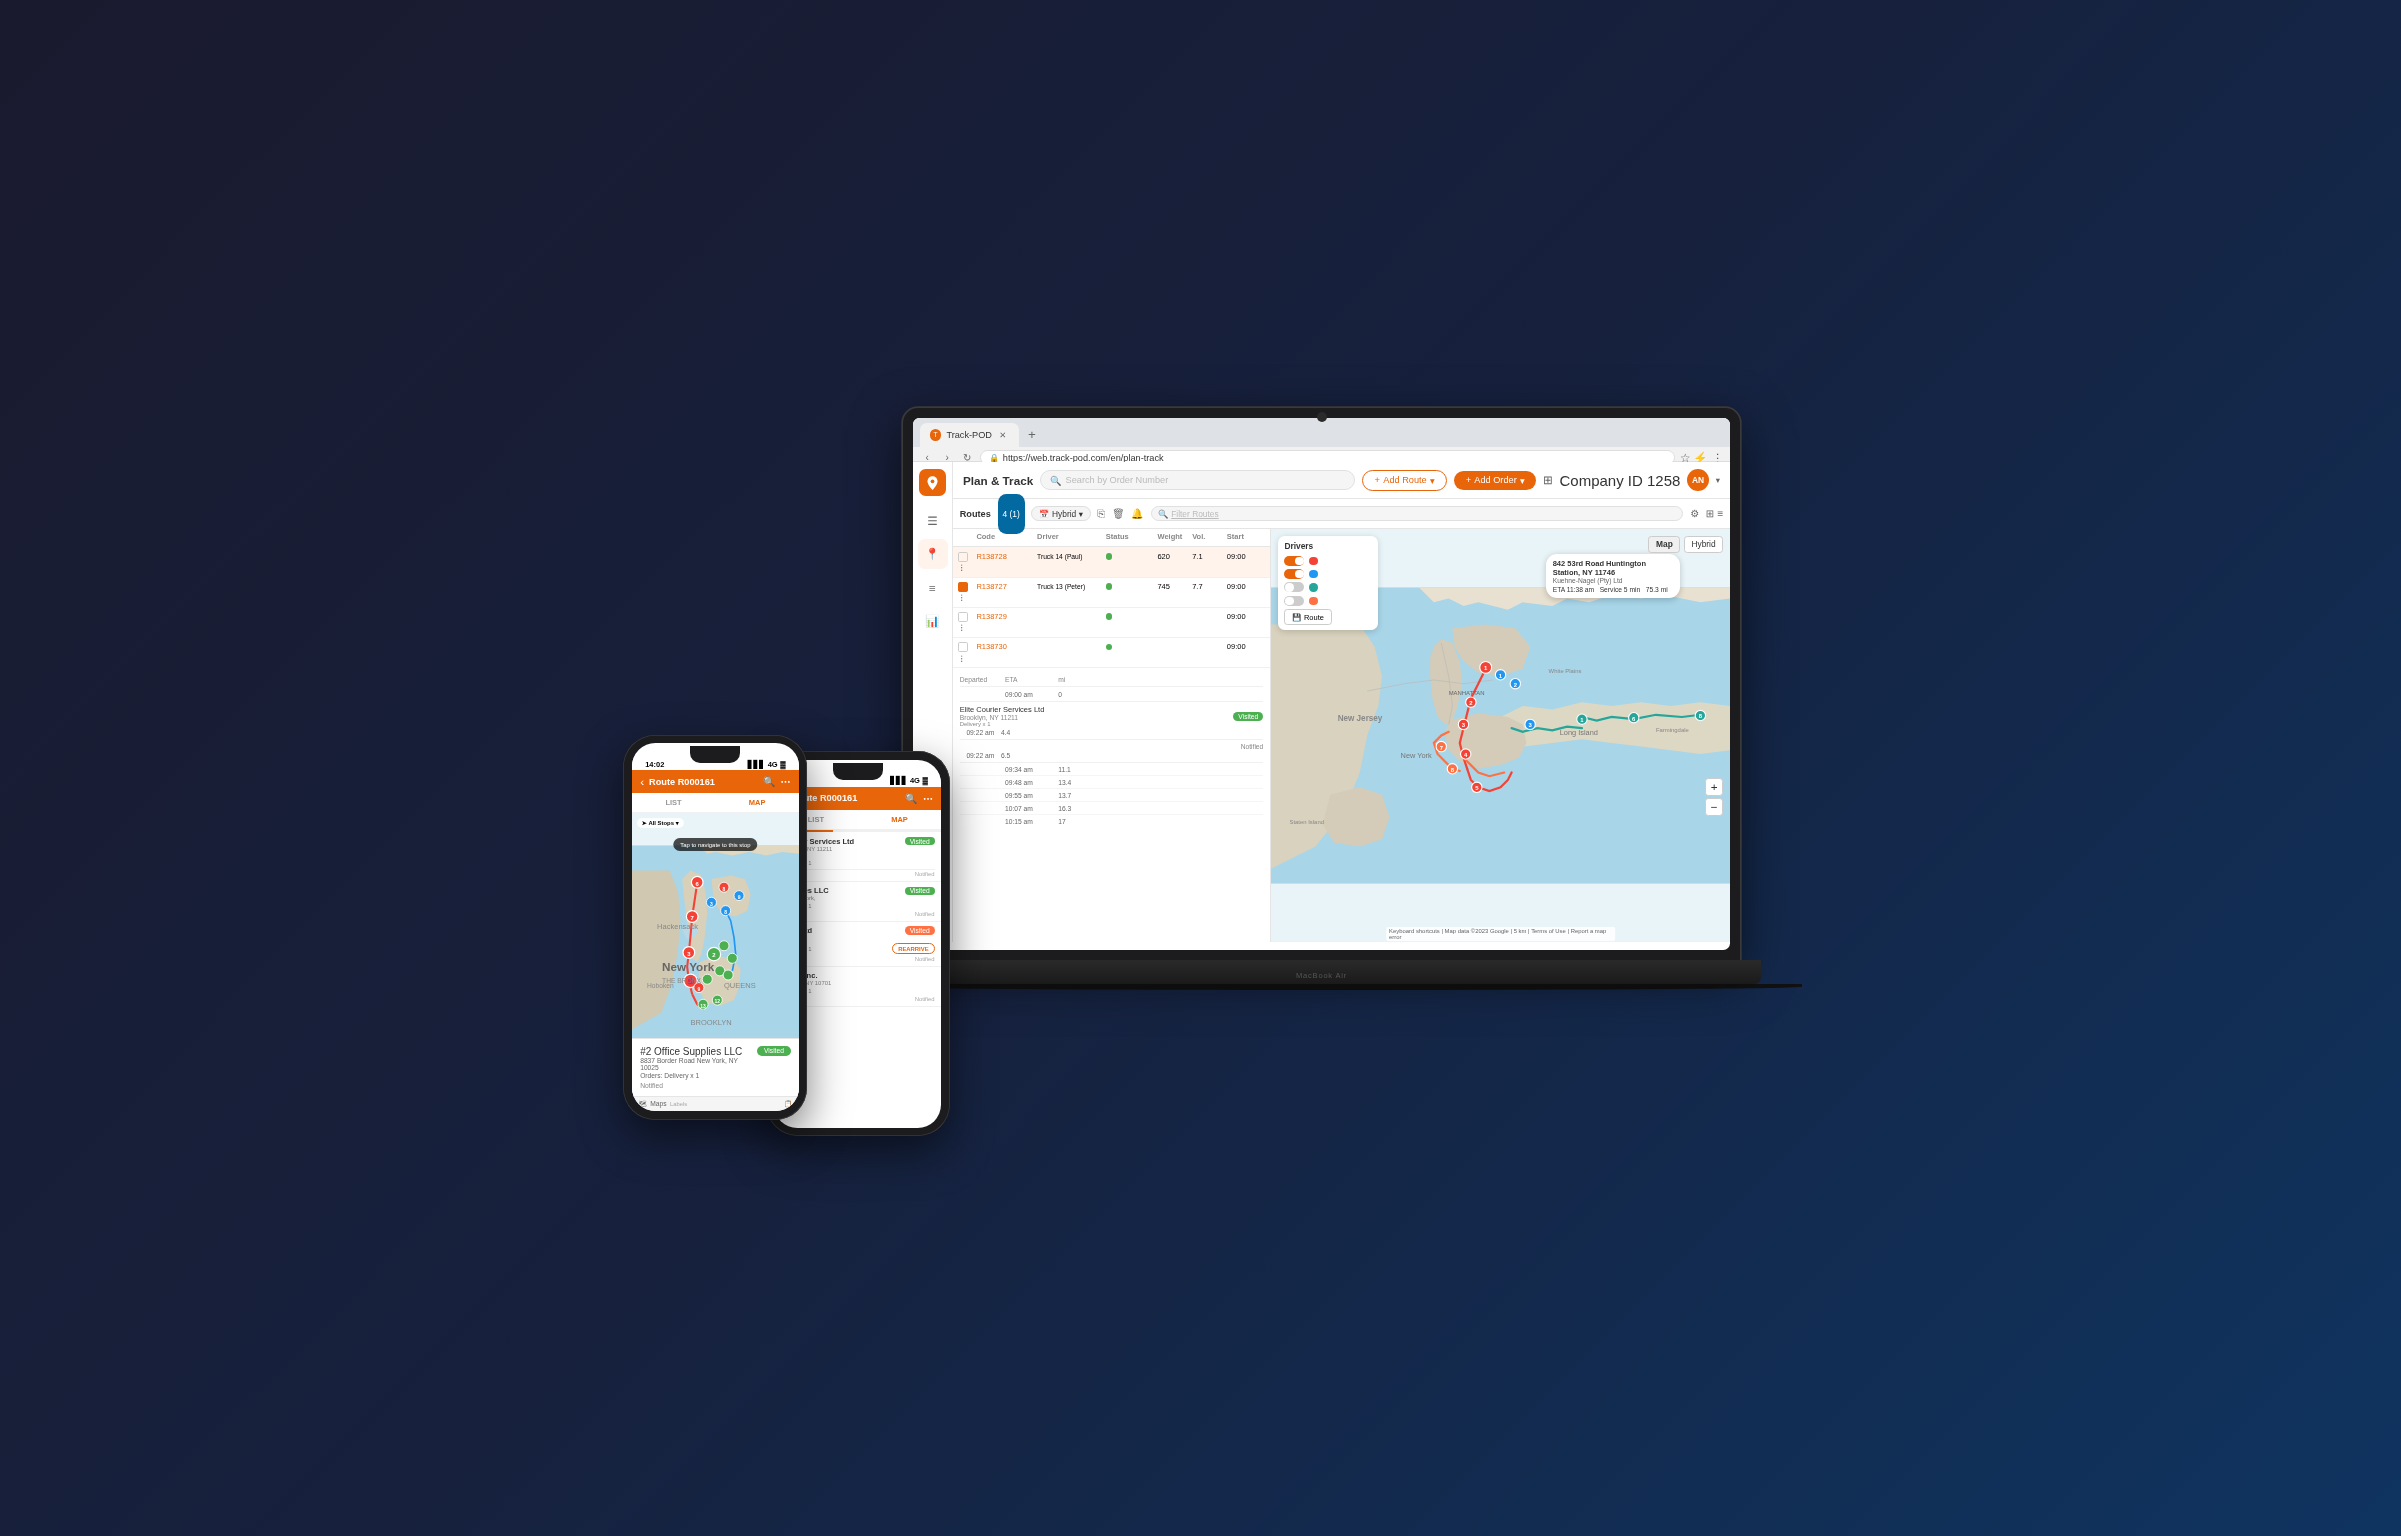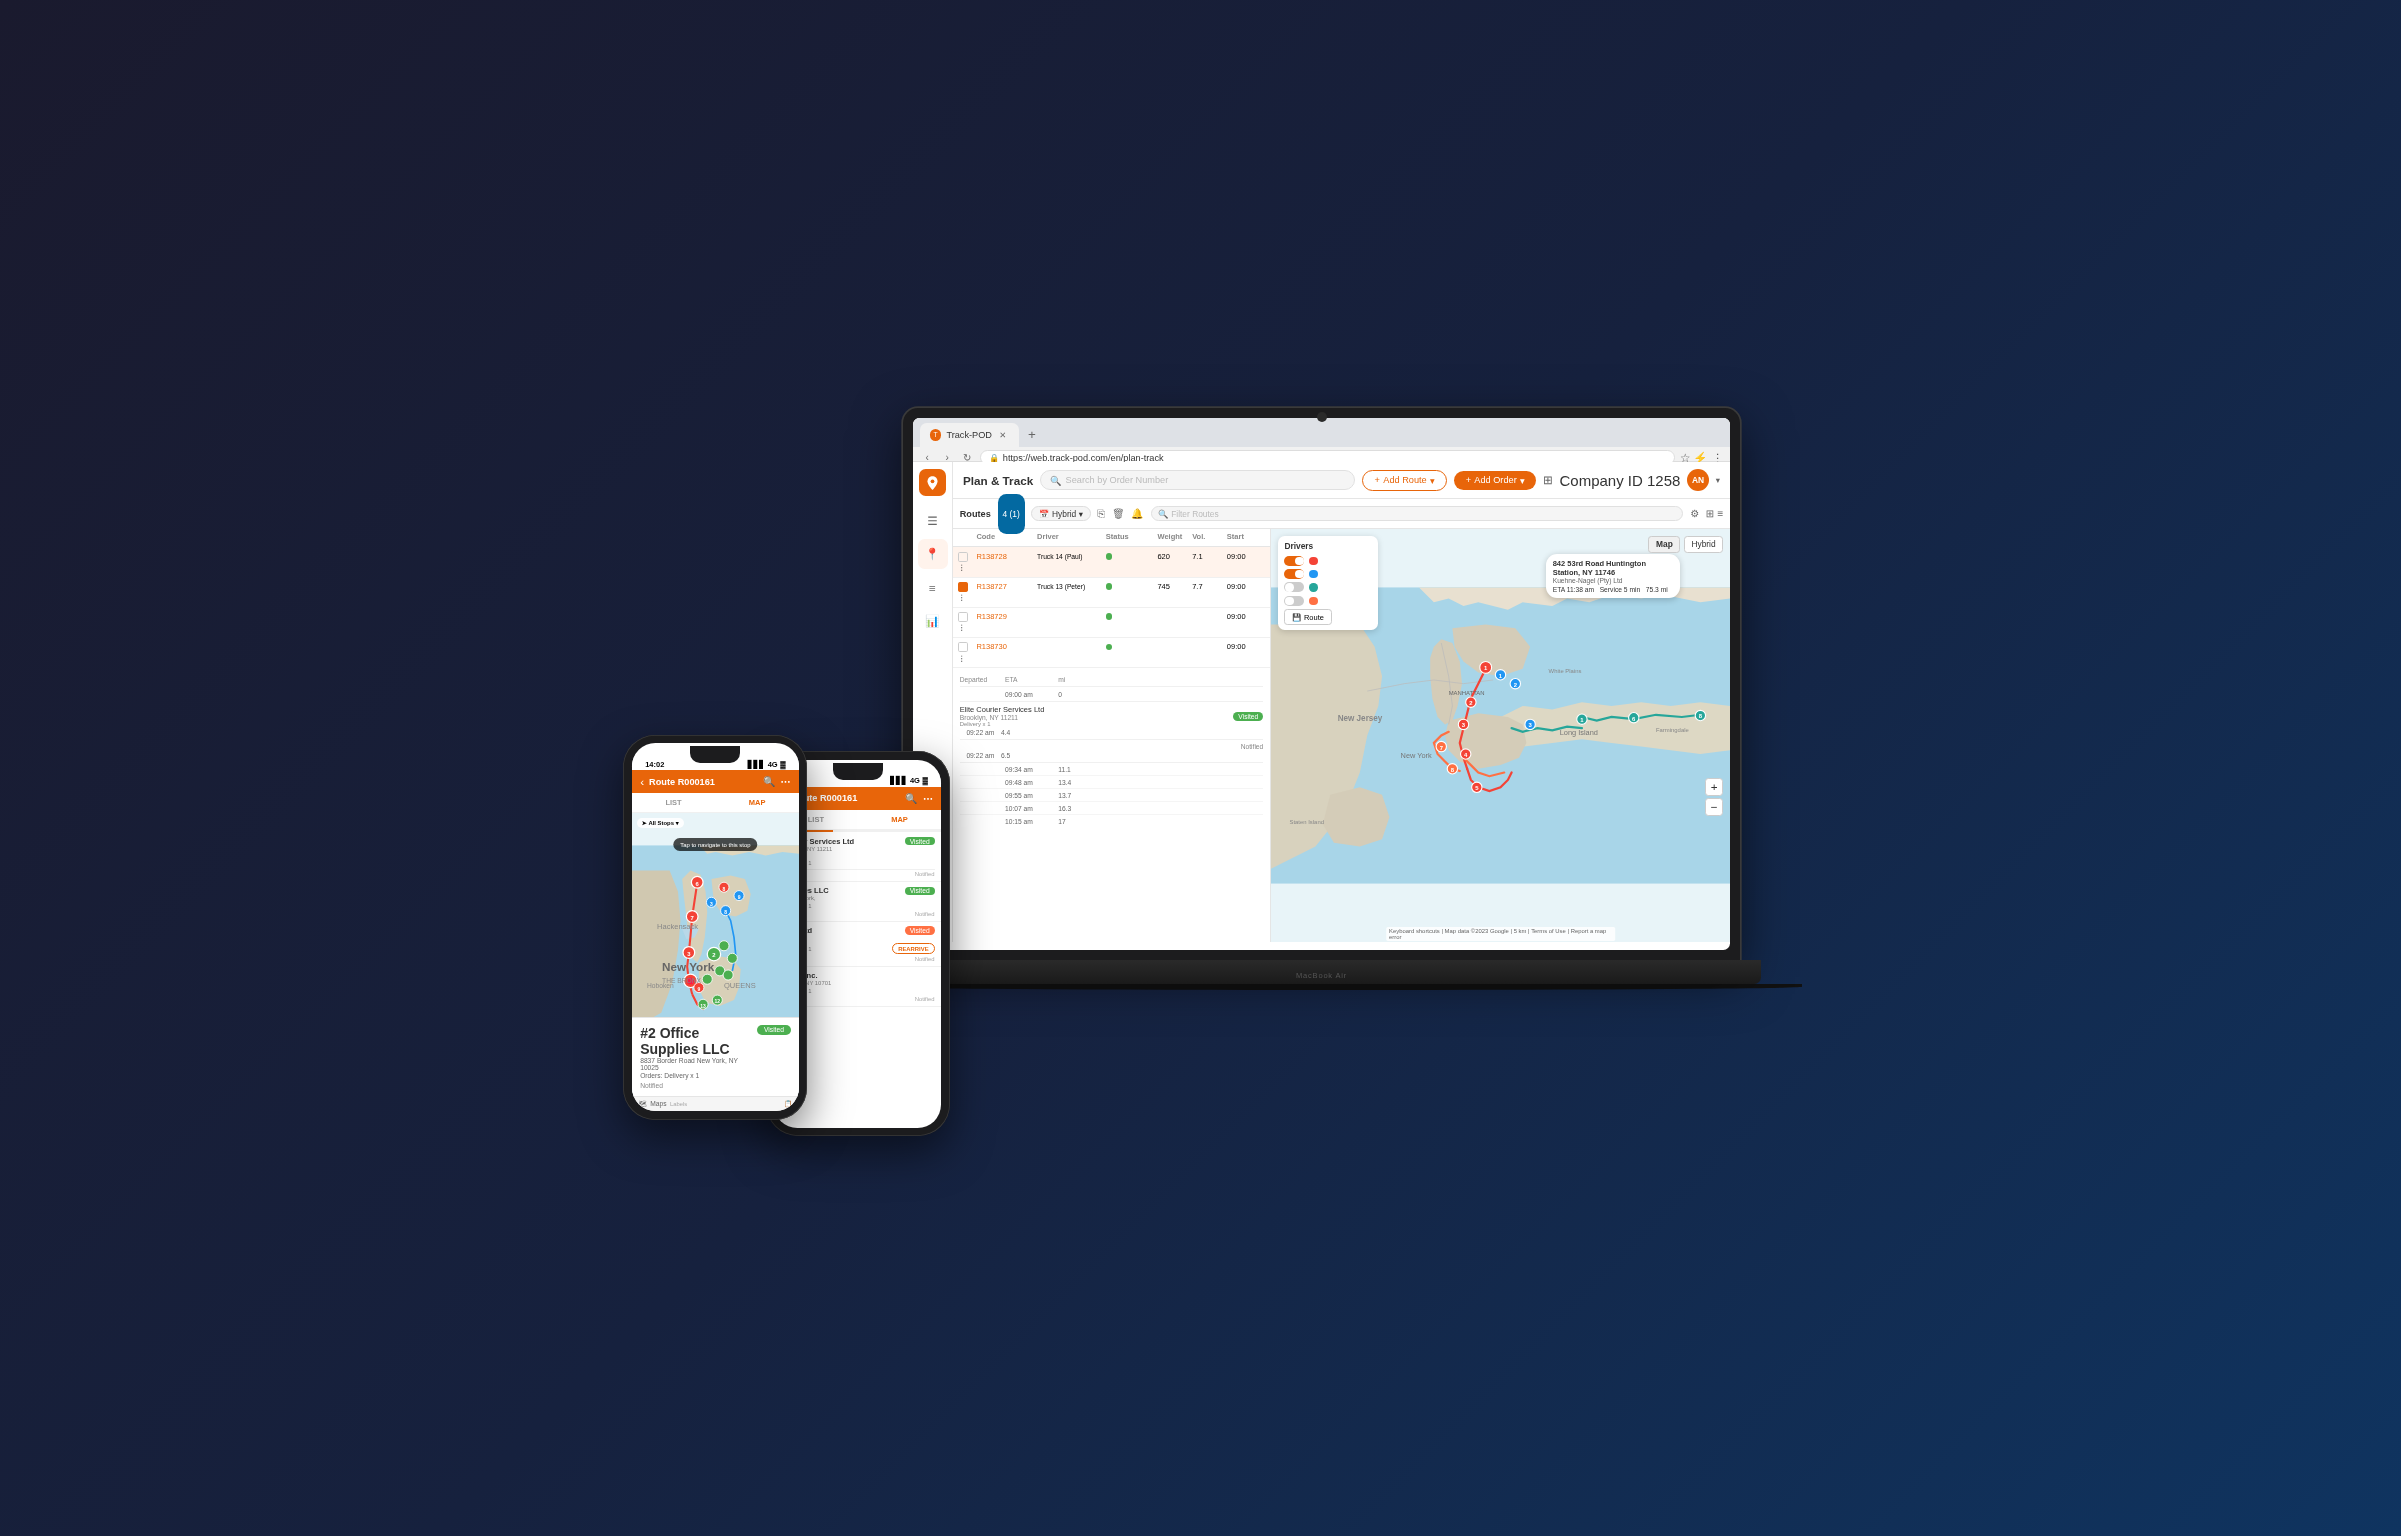--- a/index.html
+++ b/index.html
@@ -662,22 +662,22 @@
       position: absolute;
       bottom: 0;
       left: 0;
       right: 0;
       background: #fff;
       padding: 6.7px 8.4px;
       border-top: 0.8px solid #e5e5e5;
       font-size: 6.7px;
     }
     .phone-stop-name {
-      font-size: 14px;
-      font-weight: 700;
+      font-size: 10px;
+      font-weight: 400;
       color: #333;
     }
     .phone-stop-addr { color: #666; font-size: 6.7px; }
     .phone-stop-orders { color: #666; font-size: 6.7px; margin-top: 1.7px; }
     .phone-stop-visited {
       background: #4caf50;
       color: #fff;
       border-radius: 8.4px;
       padding: 1.7px 6.7px;
       font-size: 6.7px;
@@ -820,21 +820,21 @@
               <div class="date-badge">
                 <span>📅</span>
                 <span>Hybrid</span>
                 <span>▾</span>
               </div>
               <span style="color:#666; font-size:10px;">⎘</span>
               <span style="color:#666; font-size:10px;">🗑</span>
               <span style="color:#666; font-size:10px;">🔔</span>
               <div class="filter-input">
                 <span>🔍</span>
-                <span style="color:#bbb;">Filter Routes</span>
+                <span style="color:#bbb;text-decoration:underline;">Filter Routes</span>
               </div>
               <span style="color:#666; font-size:10px;">⚙</span>
               <div class="routes-bar-icons">
                 <span>⊞</span>
                 <span>≡</span>
               </div>
             </div>
 
             <div class="content-split">
 

